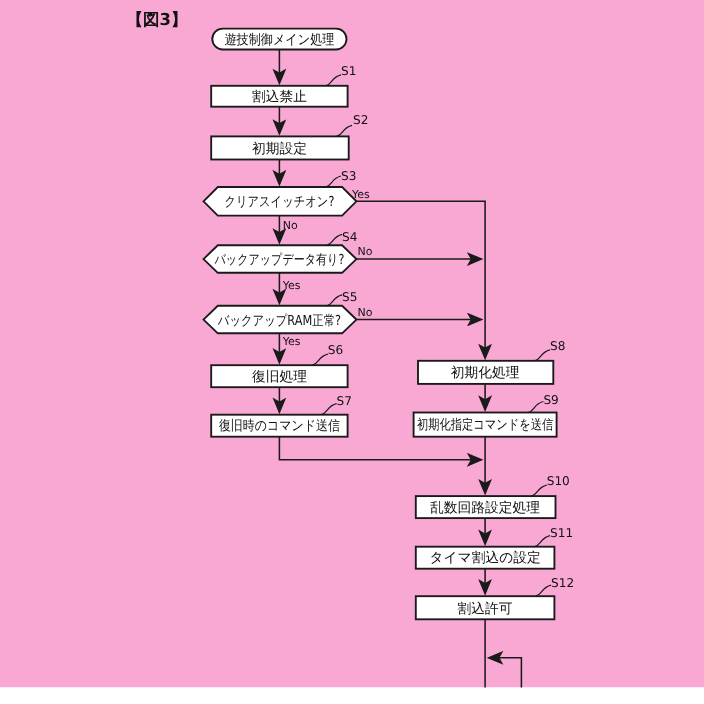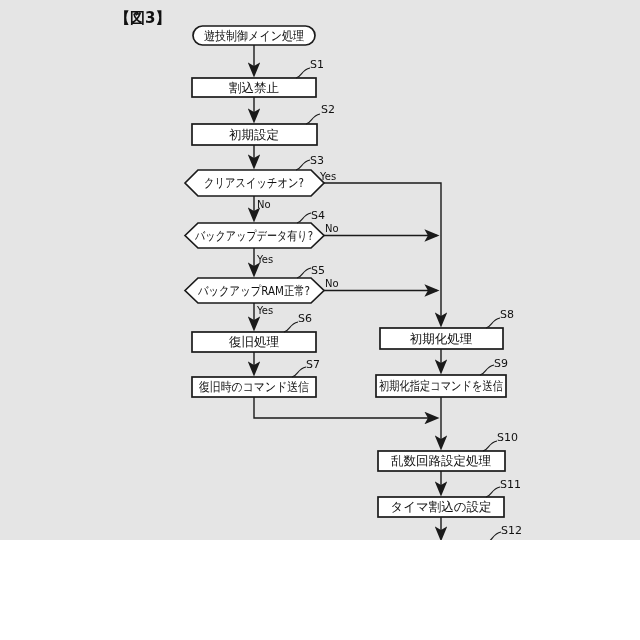--- a/index.html
+++ b/index.html
@@ -1,20 +1,20 @@
 <!DOCTYPE html>
 <html><head>
 <meta charset="utf-8">
 <style>
   html, body { margin: 0; padding: 0; background: #ffffff; }
   .canvas {
     position: relative;
     width: 640px;
-    height: 540px;
-    background: #e5e5e5;
+    height: 625px;
+    background: #f9a8d4;
     font-family: "DejaVu Sans", sans-serif;
   }
   svg { display: block; }
   svg text {
     font-family: "DejaVu Sans", sans-serif;
     fill: #111111;
   }
   .fig-title { font-size: 15px; font-weight: bold; }
   .shape { fill: #ffffff; stroke: #1a1a1a; stroke-width: 1.7px; }
   .edge  { fill: none; stroke: #1a1a1a; stroke-width: 1.4px; }

